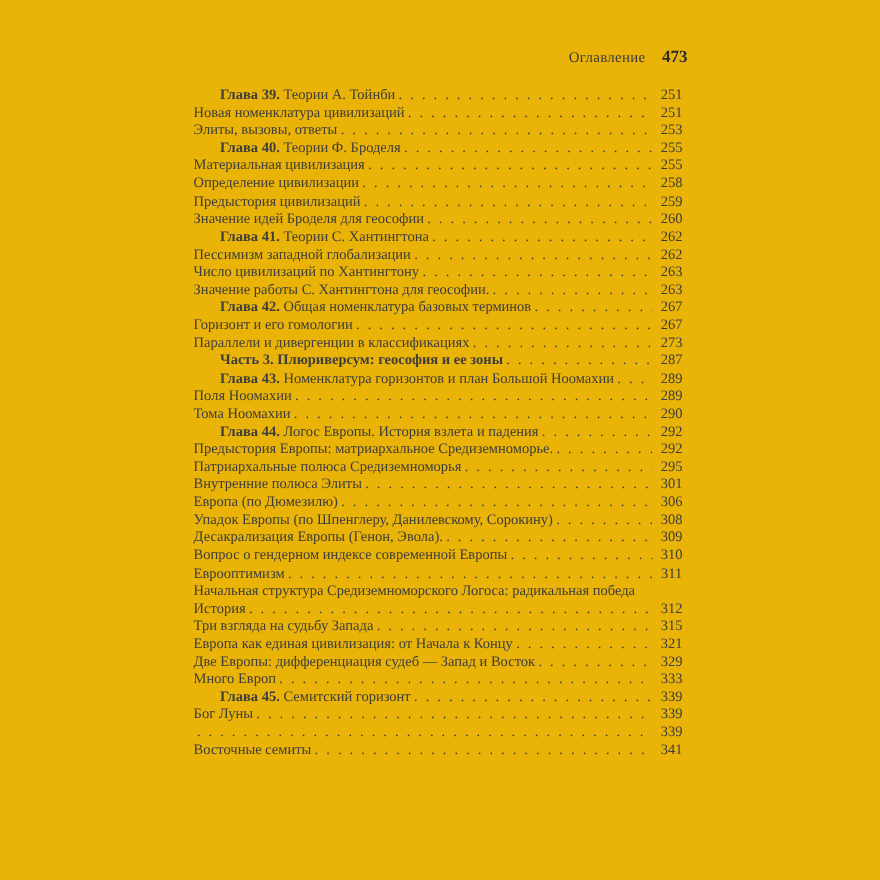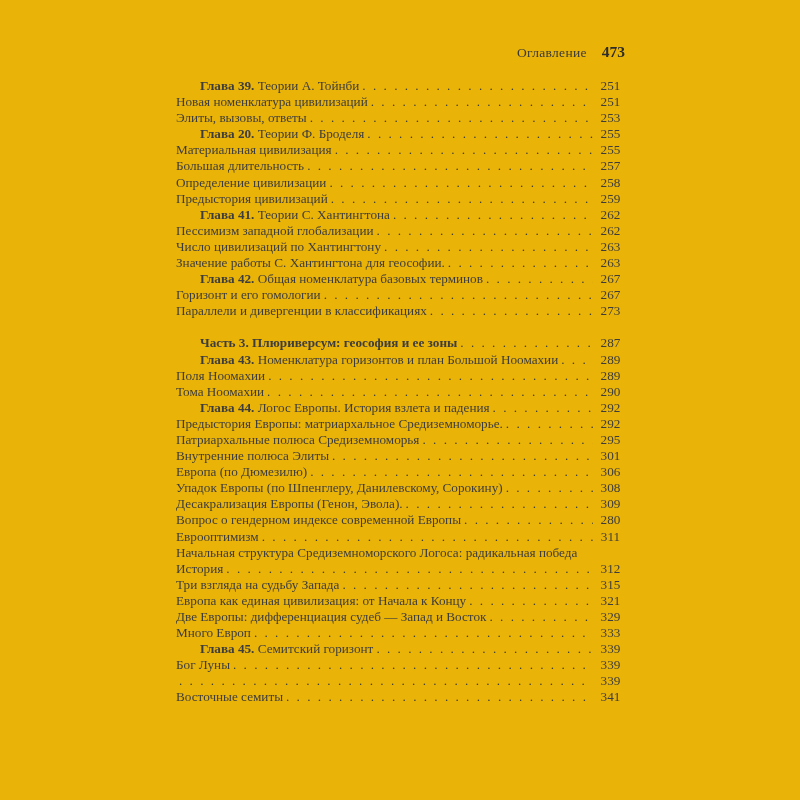--- a/index.html
+++ b/index.html
@@ -51,21 +51,21 @@
     font-size: 13.2px;
     line-height: 16.1px;
     color: #3d3d3d;
   }
   .row {
     display: flex;
     align-items: baseline;
     white-space: nowrap;
   }
   .row.indent { padding-left: 24px; }
-  .row.gap { margin-top: 16px; }
+  .row.gap { }
   .bold { font-weight: bold; white-space: pre; }
   .txt { white-space: pre; }
   .dots {
     flex: 1 1 auto;
     overflow: hidden;
     margin-left: 3px;
     min-width: 6px;
     height: 16px;
   }
   .dots::after {
@@ -99,44 +99,44 @@
         <span class="txt">Новая номенклатура цивилизаций</span>
         <span class="dots"></span>
         <span class="pg">251</span>
       </div>
       <div class="row">
         <span class="txt">Элиты, вызовы, ответы</span>
         <span class="dots"></span>
         <span class="pg">253</span>
       </div>
       <div class="row indent">
-        <span class="bold">Глава 20.</span>
+        <span class="bold">Глава 40.</span>
         <span class="txt"> Теории Ф. Броделя</span>
         <span class="dots"></span>
         <span class="pg">255</span>
       </div>
       <div class="row">
         <span class="txt">Материальная цивилизация</span>
         <span class="dots"></span>
         <span class="pg">255</span>
       </div>
       <div class="row">
-        <span class="txt">Большая длительность</span>
-        <span class="dots"></span>
-        <span class="pg">257</span>
-      </div>
-      <div class="row">
         <span class="txt">Определение цивилизации</span>
         <span class="dots"></span>
         <span class="pg">258</span>
       </div>
       <div class="row">
         <span class="txt">Предыстория цивилизаций</span>
         <span class="dots"></span>
         <span class="pg">259</span>
+      </div>
+      <div class="row">
+        <span class="txt">Значение идей Броделя для геософии</span>
+        <span class="dots"></span>
+        <span class="pg">260</span>
       </div>
       <div class="row indent">
         <span class="bold">Глава 41.</span>
         <span class="txt"> Теории С. Хантингтона</span>
         <span class="dots"></span>
         <span class="pg">262</span>
       </div>
       <div class="row">
         <span class="txt">Пессимизм западной глобализации</span>
         <span class="dots"></span>
@@ -221,21 +221,21 @@
         <span class="pg">308</span>
       </div>
       <div class="row">
         <span class="txt">Десакрализация Европы (Генон, Эвола).</span>
         <span class="dots"></span>
         <span class="pg">309</span>
       </div>
       <div class="row">
         <span class="txt">Вопрос о гендерном индексе современной Европы</span>
         <span class="dots"></span>
-        <span class="pg">280</span>
+        <span class="pg">310</span>
       </div>
       <div class="row">
         <span class="txt">Еврооптимизм</span>
         <span class="dots"></span>
         <span class="pg">311</span>
       </div>
       <div class="row">
         <span class="txt">Начальная структура Средиземноморского Логоса: радикальная победа</span>
       </div>
       <div class="row">

